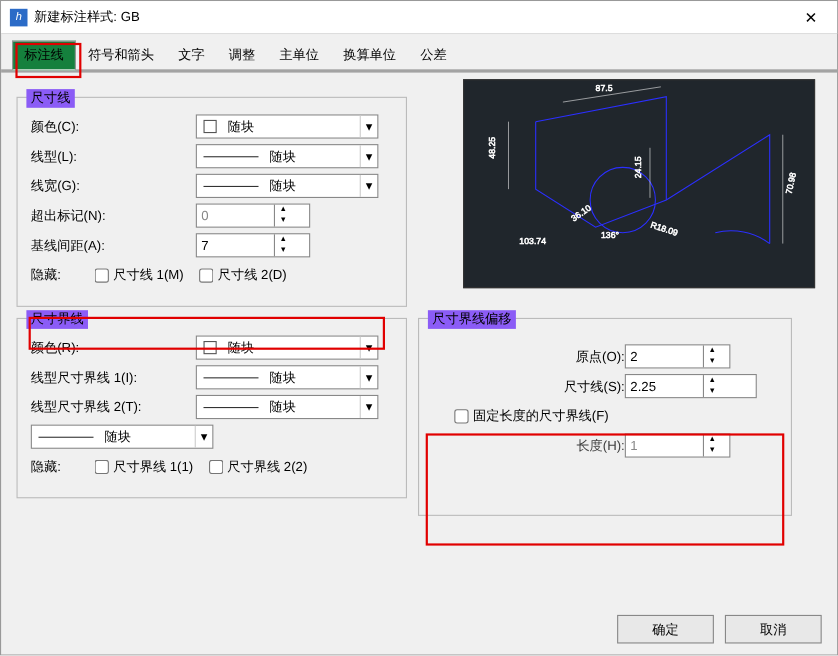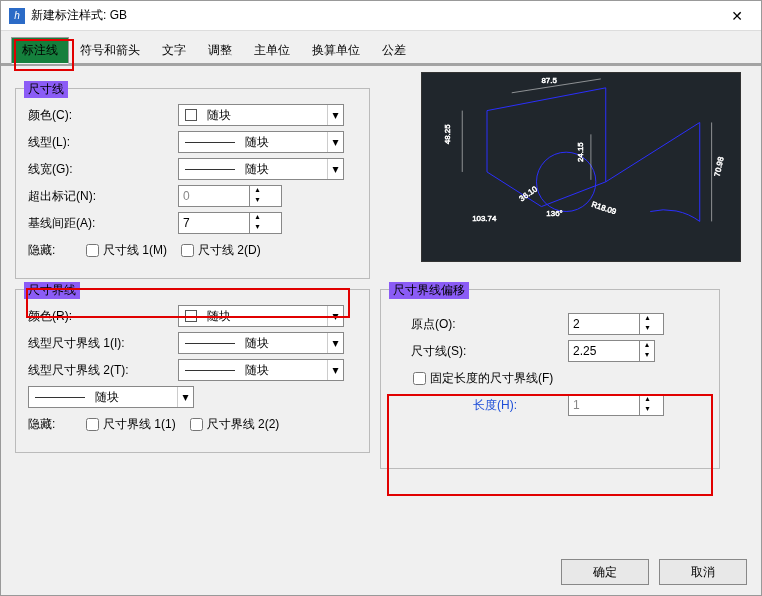--- a/index.html
+++ b/index.html
@@ -11,21 +11,21 @@
 .titlebar .close { font-size: 14px; padding: 4px 10px; cursor: pointer; }
 .tabs { display: flex; padding: 6px 10px 0 10px; gap: 0; }
 .tab { padding: 4px 10px; border: 1px solid transparent; cursor: pointer; font-size: 12px; white-space: nowrap; }
 .tab.active { border: 1px solid #999; border-bottom: 1px solid #f0f0f0; background: #15803d; position: relative; z-index: 2; }
 .tab-highlight-red { position: absolute; left: 13px; top: 38px; width: 60px; height: 32px; border: 2px solid #e10000; pointer-events: none; z-index: 5; }
 .content { padding: 22px 14px; border-top: 3px solid #a3a3a3; margin-top: -1px; position: relative; }
 .fieldset { border: 1px solid #bbb; padding: 10px 12px 12px; margin-bottom: 10px; position: relative; }
 .fieldset > .legend { position: absolute; top: -8px; left: 8px; background: #8b5cf6; padding: 0 4px; font-size: 12px; }
 .row { display: flex; align-items: center; margin: 5px 0; min-height: 22px; }
 .row .lbl { width: 150px; font-size: 12px; }
-.row .lbl-s { width: 108px; font-size: 12px; }
+.row .lbl-s { width: 108px; font-size: 12px; text-align: right; }
 .combo { display: flex; align-items: center; border: 1px solid #888; background: #fff; height: 22px; width: 166px; }
 .combo .sw { width: 12px; height: 12px; border: 1px solid #555; margin: 0 6px; display: inline-block; }
 .combo .line { width: 50px; border-top: 1px solid #333; margin: 0 6px; display: inline-block; }
 .combo .txt { flex: 1; padding: 0 4px; }
 .combo .arr { width: 16px; text-align: center; border-left: 1px solid #ccc; line-height: 20px; }
 .spin { display: flex; align-items: center; border: 1px solid #888; background: #fff; height: 22px; width: 104px; }
 .spin input { border: none; width: 70px; padding: 0 4px; font-size: 12px; outline: none; background: transparent; }
 .spin .arrs { width: 16px; display: flex; flex-direction: column; border-left: 1px solid #888; }
 .spin .arrs span { height: 10px; line-height: 8px; font-size: 8px; text-align: center; cursor: pointer; }
 .spin.disabled input { color: #888; }
@@ -212,36 +212,36 @@
             <div class="spin" style="width:96px">
                 <input value="2" style="">
                 <div class="arrs">
                   <span>▴</span>
                   <span>▾</span>
                 </div>
               </div>
           </div>
           <div class="row">
             <span class="lbl-s" style="width:175px;padding-left:18px">尺寸线(S):</span>
-            <div class="spin" style="width:87px">
+            <div class="spin" style="width:120px">
                 <input value="2.25" style="">
                 <div class="arrs">
                   <span>▴</span>
                   <span>▾</span>
                 </div>
               </div>
           </div>
           <div class="row" style="padding-left:20px">
             <label class="chk">
                 <input type="checkbox" style="">
                 <span>固定长度的尺寸界线(F)</span>
               </label>
           </div>
           <div class="row">
-            <span class="lbl-s" style="width:175px;padding-left:80px;color:#1d4ed8">长度(H):</span>
+            <span class="lbl-s" style="width:175px;padding-left:80px;color:#404040">长度(H):</span>
             <div class="spin disabled" style="width:96px">
                 <input disabled="" value="1" style="">
                 <div class="arrs">
                   <span>▴</span>
                   <span>▾</span>
                 </div>
               </div>
           </div>
         </div>
       </div>

